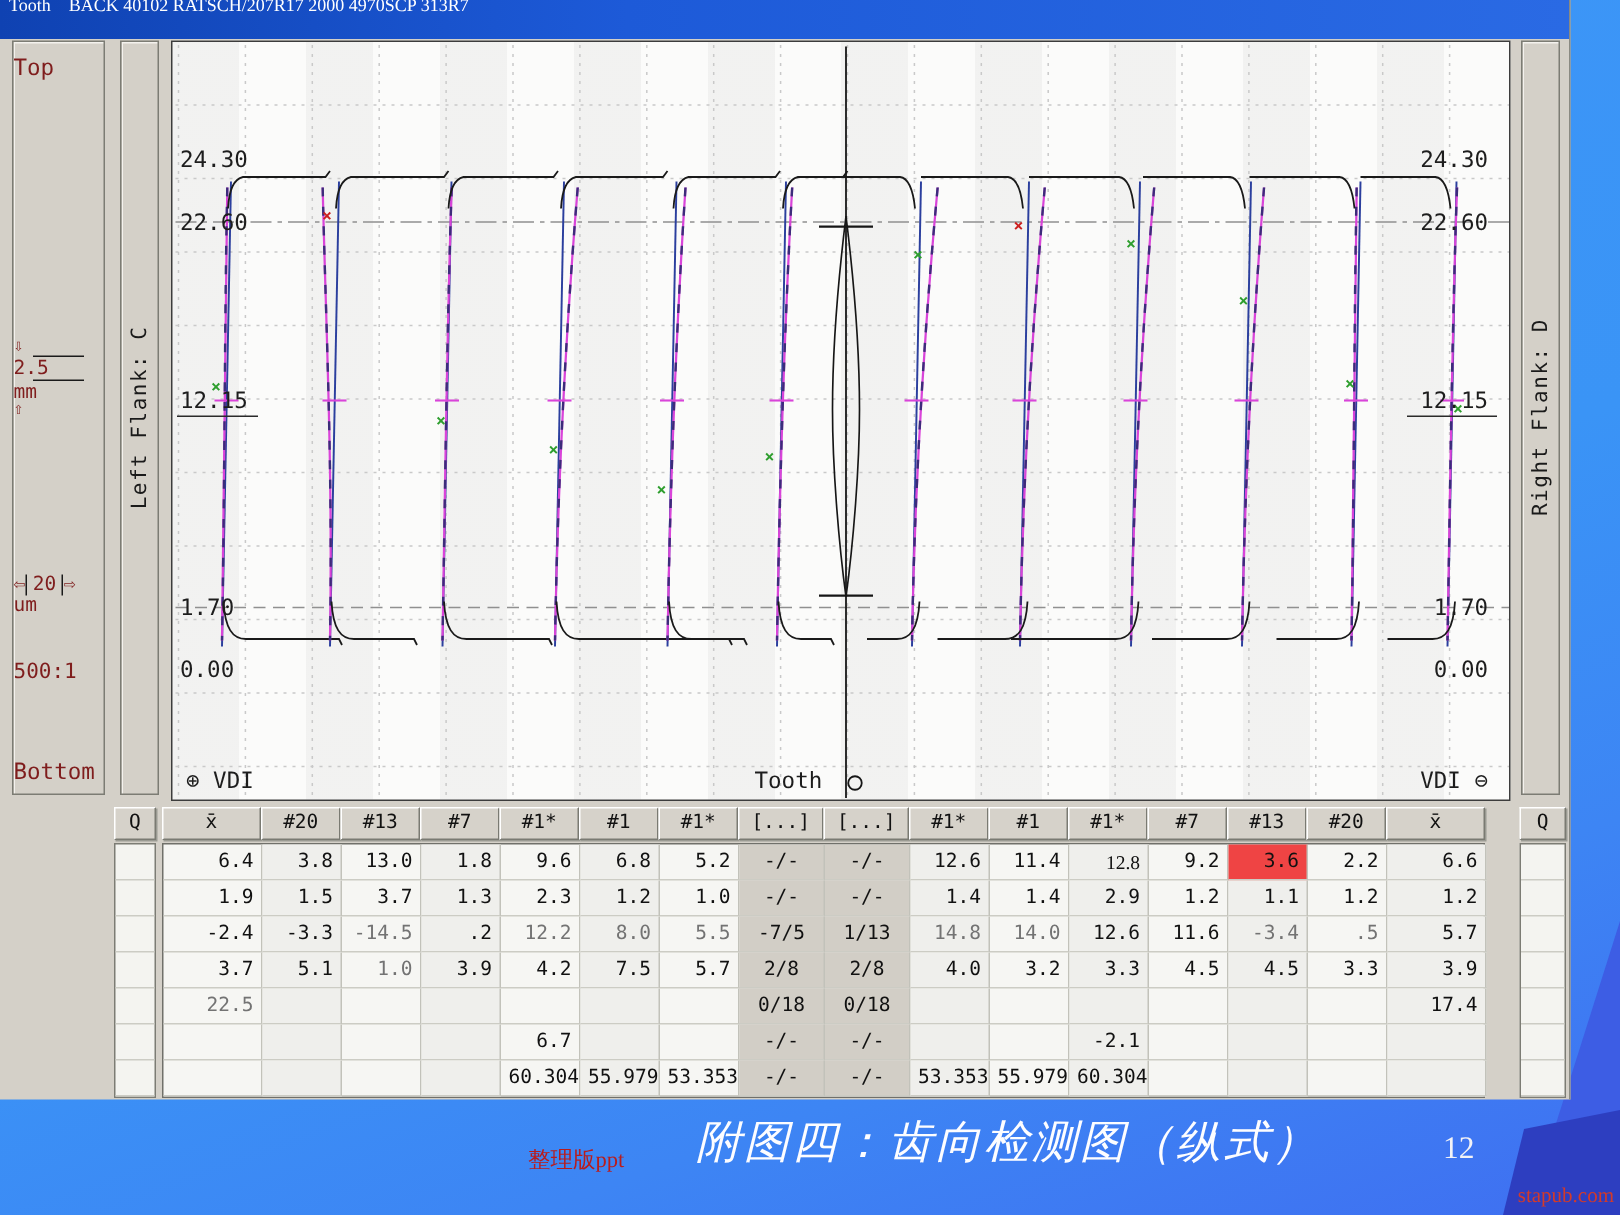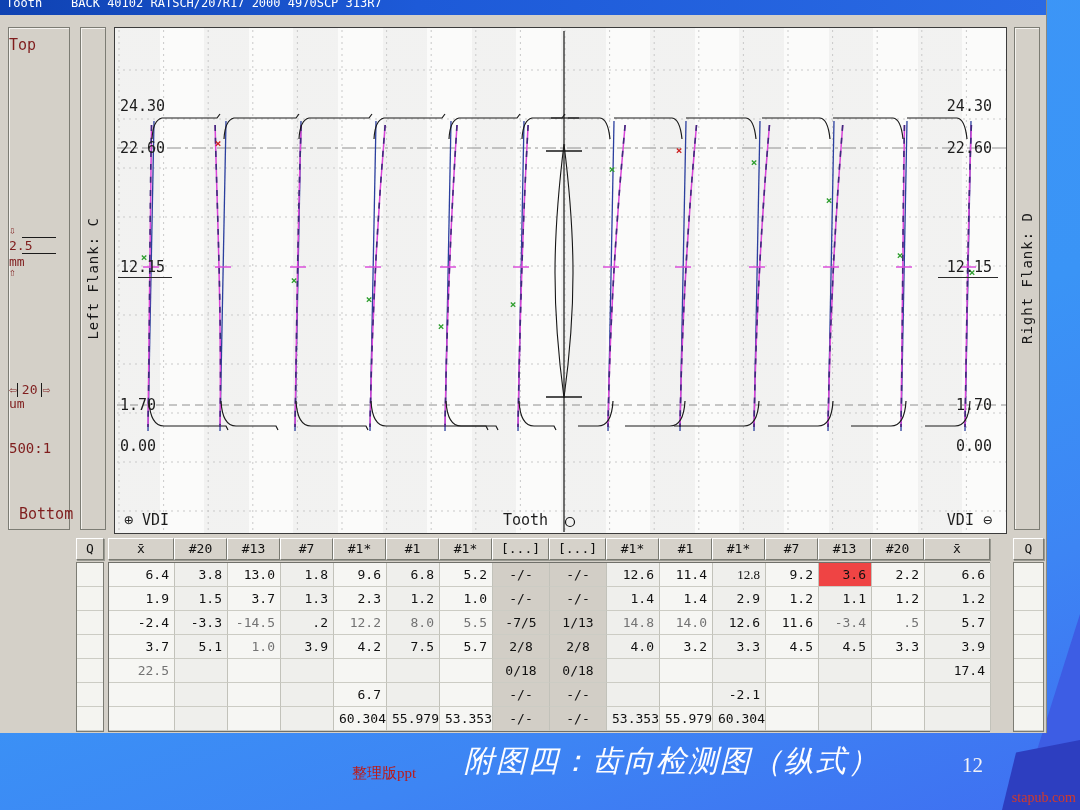--- a/index.html
+++ b/index.html
@@ -12,28 +12,28 @@
   
   .diag1{position:absolute;right:0;bottom:0;width:72px;height:196px;background:#3d5de4;
          clip-path:polygon(100% 0,14% 100%,100% 100%);}
   .diag2{position:absolute;right:0;bottom:0;width:78px;height:70px;background:#2d3ec0;
          clip-path:polygon(0 100%,18% 18%,100% 0,100% 100%);}
   .watermark{position:absolute;right:4px;bottom:4px;font-size:14px;color:#d23a2a;
          font-family:"Liberation Serif",serif;}
   
   .win{position:absolute;left:0;top:0;width:1047px;height:733px;background:#d4d0c8;
        border-right:1px solid #8a8a82;}
-  .titlebar{position:absolute;left:0;top:0;width:100%;height:15px;overflow:hidden;
-       background:linear-gradient(90deg,#0f42b2,#1d5ad8 40%,#2a6ae4);}
+  .titlebar{position:absolute;left:0;top:0;width:100%;height:26px;overflow:hidden;
+       background:linear-gradient(90deg,#0f42b2,#1d5ad8 40%,#2a6ae4);font-family:Liberation Serif, serif;}
   .titlebar span{display:block;margin:-4px 0 0 6px;font-size:12px;color:#fff;white-space:pre;}
   .panel{position:absolute;background:#d4d0c8;border:1px solid #7c7c74;
          box-shadow:inset 1px 1px 0 #f4f2ee;}
   .scale-panel{left:8px;top:27px;width:62px;height:503px;text-align:left;color:#7f1d1d;}
   .sp-top{position:absolute;top:8px;width:100%;font-size:15px;}
-  .sp-bottom{position:absolute;bottom:6px;width:100%;font-size:15px;margin-left:10px;}
+  .sp-bottom{position:absolute;bottom:6px;width:100%;font-size:15px;}
   .sp-vblock{position:absolute;top:198px;left:0;width:100%;font-size:13px;line-height:13px;}
   .sp-vblock .ln{border-top:1px solid #1a1a1a;width:34px;margin:1px auto;}
   .sp-hblock{position:absolute;top:355px;left:0;width:100%;font-size:13px;line-height:14px;}
   .sp-hblock .bars{display:inline-block;border-left:1px solid #1a1a1a;border-right:1px solid #1a1a1a;padding:0 4px;}
   .sp-ratio{position:absolute;top:412px;width:100%;font-size:14px;}
   .arrow{font-size:11px;line-height:10px;}
   .flank{display:flex;align-items:center;justify-content:center;font-size:14px;color:#1a1a1a;}
   .flank span{writing-mode:vertical-rl;transform:rotate(180deg);white-space:nowrap;letter-spacing:1px;}
   .flank-left{left:80px;top:27px;width:26px;height:503px;}
   .flank-right{left:1014px;top:27px;width:26px;height:503px;}

